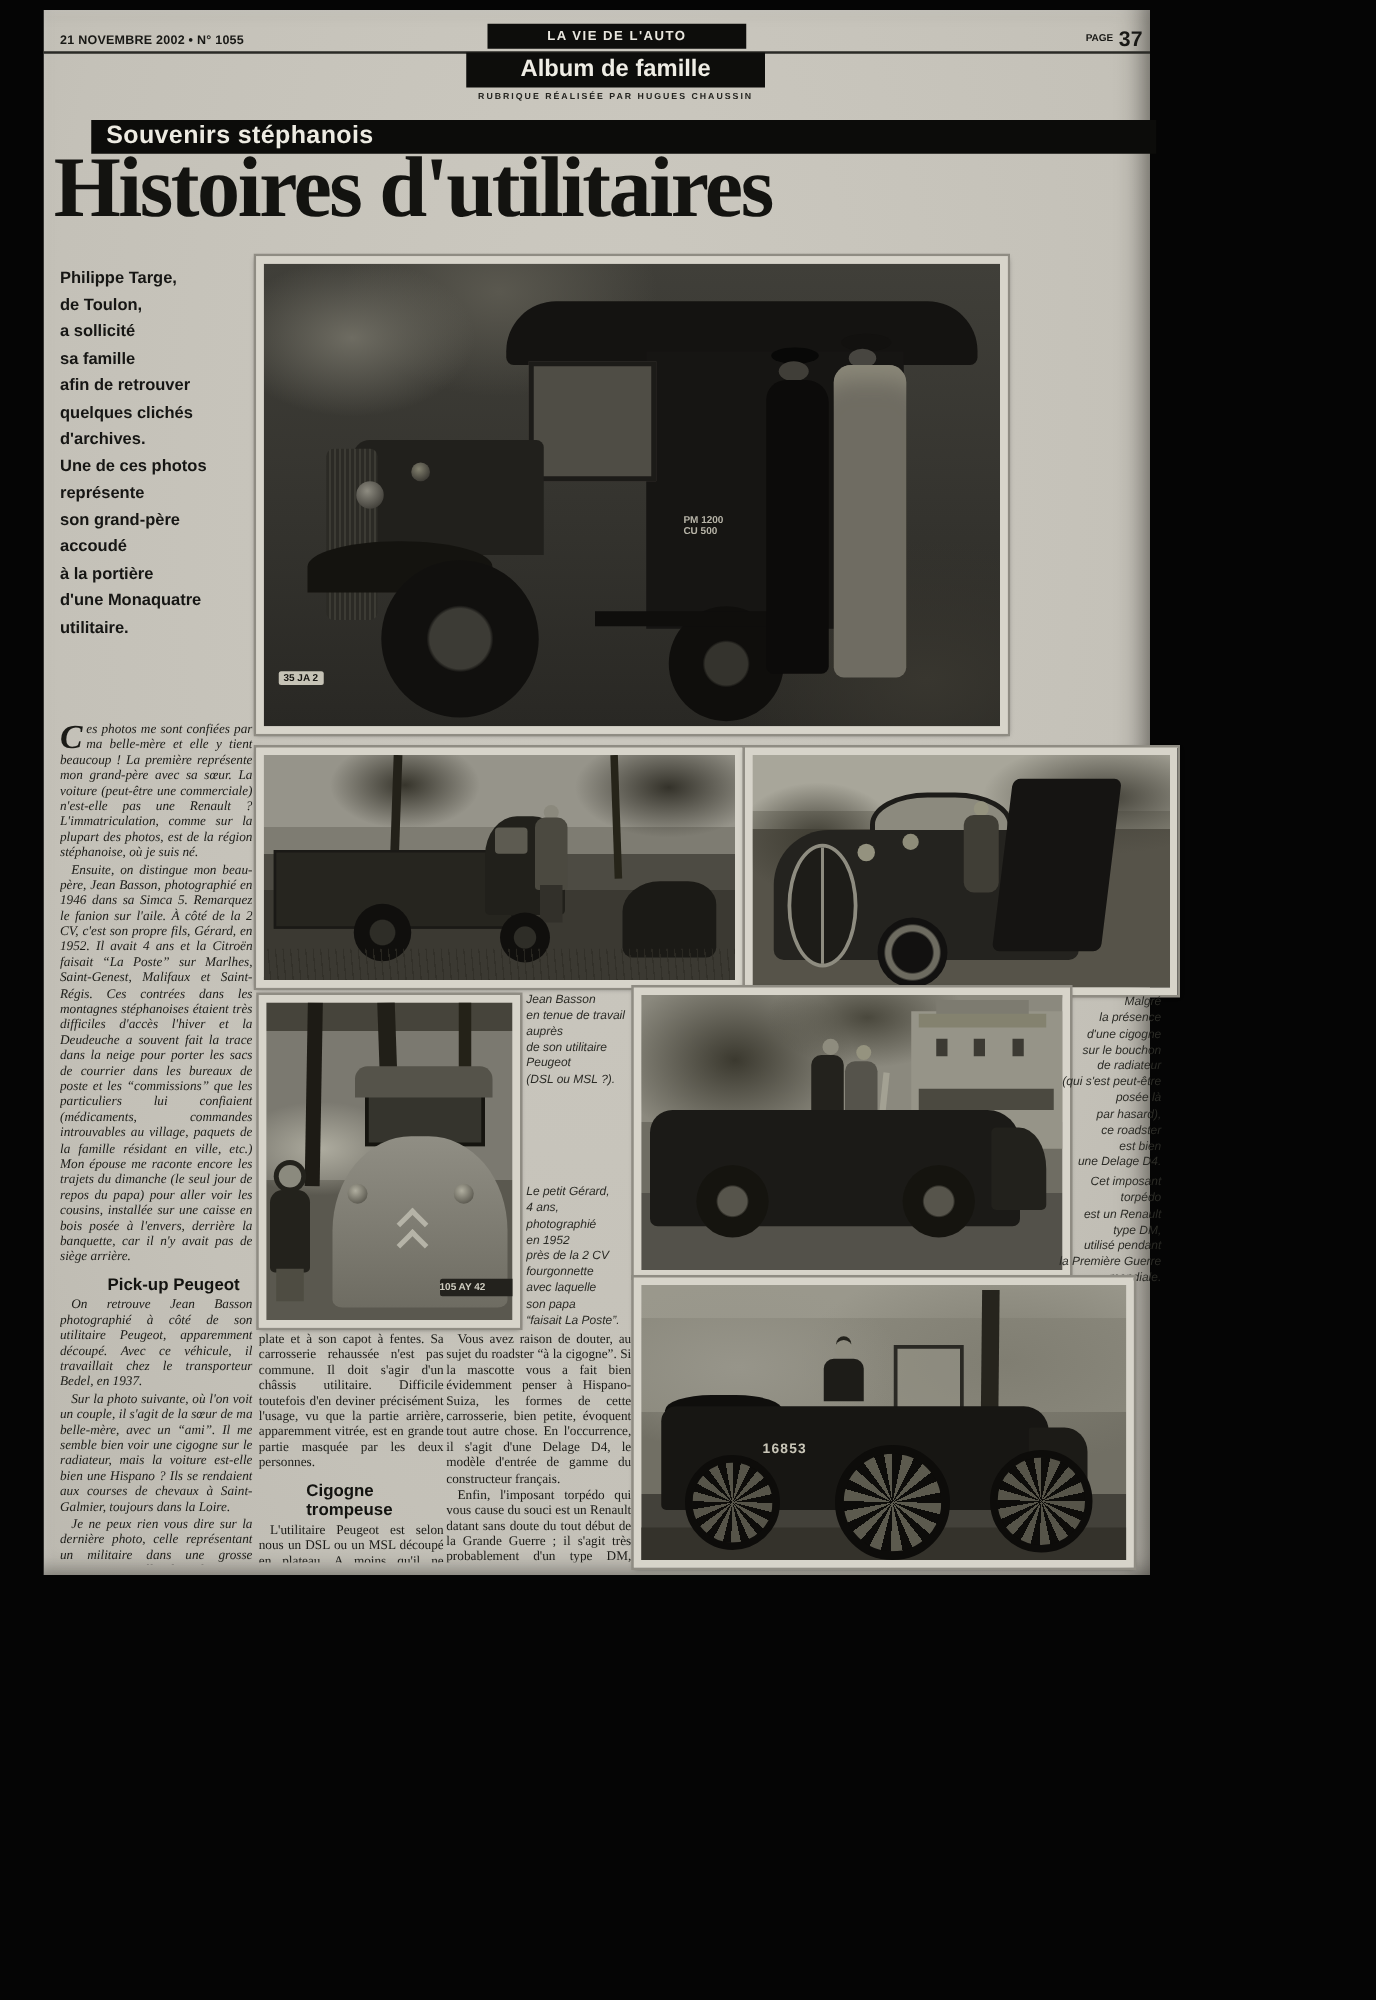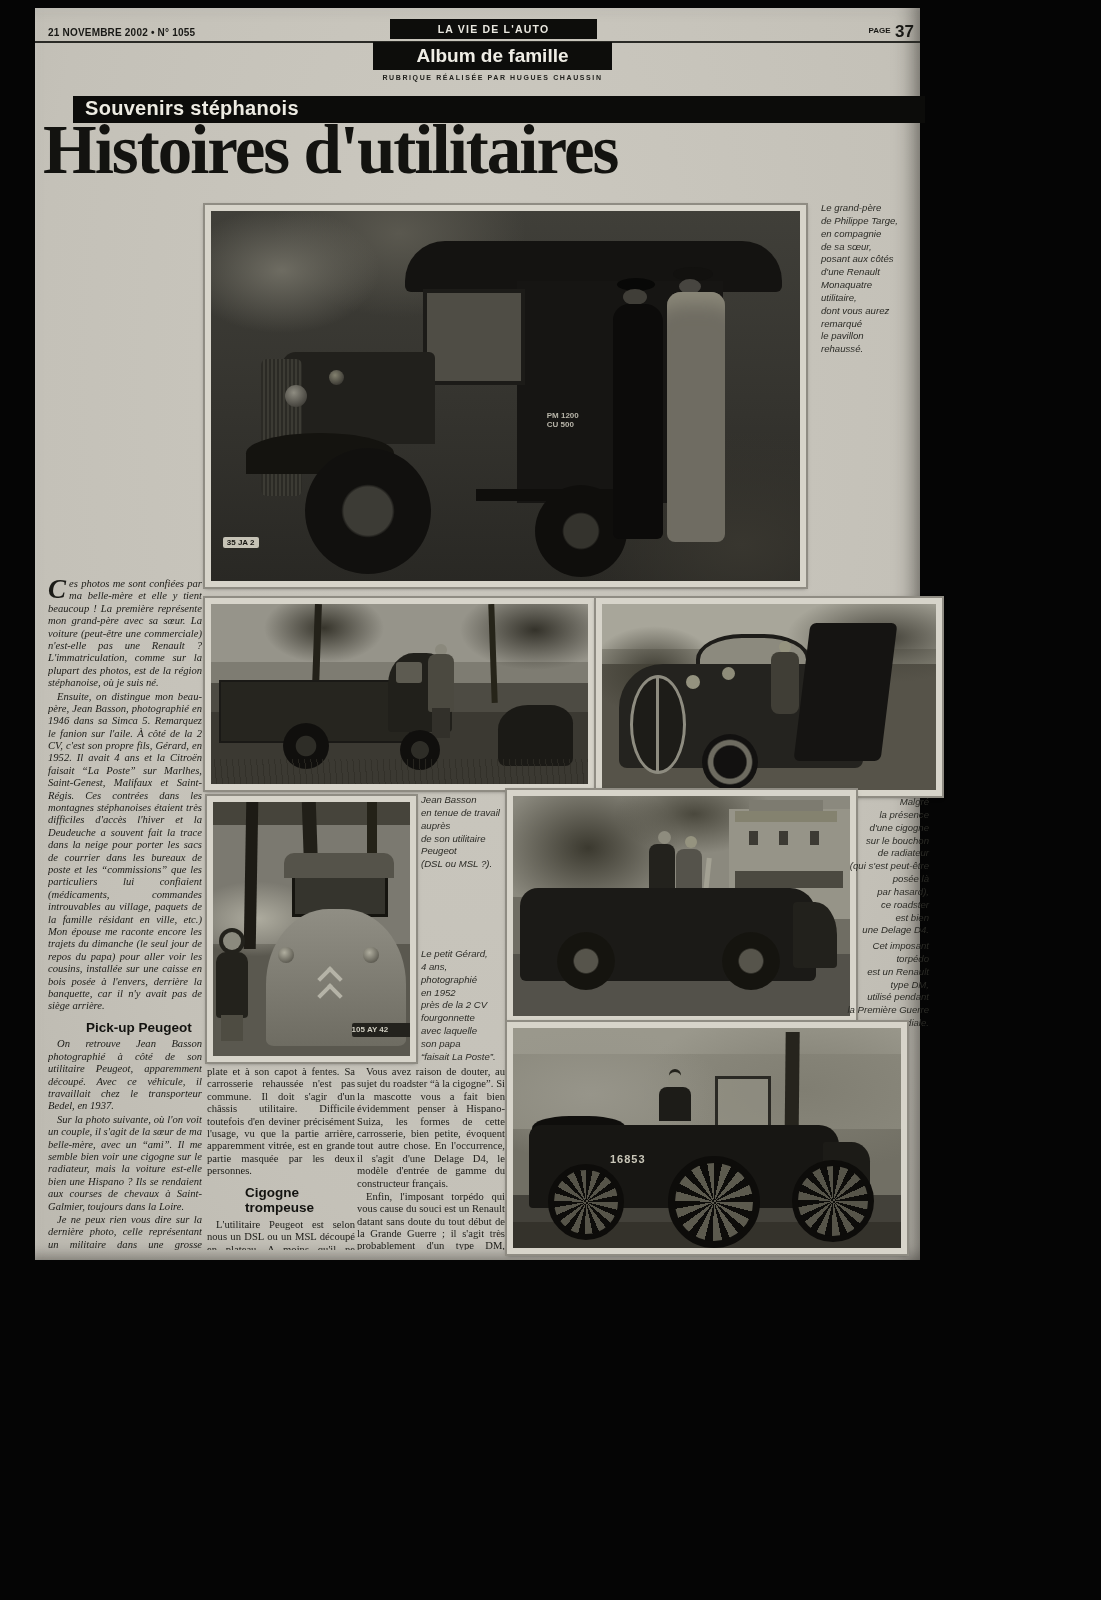--- a/index.html
+++ b/index.html
@@ -59,20 +59,34 @@
     <div class="mast-box1">LA VIE DE L'AUTO</div>
     <div class="mast-box2">Album de famille</div>
     <div class="mast-credit">RUBRIQUE RÉALISÉE PAR HUGUES CHAUSSIN</div>
     <div class="mast-page">
       <span class="lbl">PAGE</span>
       <span class="num">37</span>
     </div>
 
     <div class="kicker">Souvenirs stéphanois</div>
     <div class="headline">Histoires d'utilitaires</div>
+    <div class="standfirst">Philippe Targe,
+de Toulon,
+a sollicité
+sa famille
+afin de retrouver
+quelques clichés
+d'archives.
+Une de ces photos
+représente
+son grand-père
+accoudé
+à la portière
+d'une Monaquatre
+utilitaire.</div>
 
     <div class="ph" style="left:170px;top:197px;width:589px;height:370px;
          background:radial-gradient(140px 90px at 12% 16%, #6e6c62, transparent 70%),
                     radial-gradient(180px 120px at 32% 6%, #5a584f, transparent 70%),
                     radial-gradient(220px 150px at 90% 90%, #38362f, transparent 75%),
                     linear-gradient(180deg,#403f39 0%,#34332e 55%,#292824 100%);">
       <div class="sh" style="left:33%;top:8%;width:64%;height:14%;background:#141311;border-radius:40px 40px 6px 6px;"></div>
       <div class="sh" style="left:52%;top:19%;width:35%;height:60%;background:#161513;"></div>
       <div class="sh" style="left:36%;top:21%;width:16%;height:24%;background:#4f4d45;border:4px solid #1c1b18;"></div>
       <div class="sh" style="left:12%;top:38%;width:26%;height:25%;background:#21201c;border-radius:14px 6px 0 0;"></div>
@@ -91,32 +105,20 @@
       <div class="sh" style="left:69%;top:18%;width:38px;height:13px;background:#080807;border-radius:50%;"></div>
       <div class="sh" style="left:70%;top:21%;width:24px;height:16px;background:#403e38;border-radius:50%;"></div>
       <div class="sh" style="left:68.2%;top:25%;width:50px;height:235px;background:#0c0b0a;border-radius:16px 18px 6px 6px;"></div>
       <div class="sh" style="left:78.5%;top:15%;width:40px;height:14px;background:#12110f;border-radius:50%;"></div>
       <div class="sh" style="left:79.5%;top:18.5%;width:22px;height:15px;background:#474540;border-radius:50%;"></div>
       <div class="sh" style="left:77.5%;top:22%;width:58px;height:250px;background:#6f6c62;border-radius:14px 14px 8px 8px;
            box-shadow:inset 0 30px 18px -18px #8b8879;"></div>
       <div class="phtext" style="left:2%;top:88%;font-size:8px;color:#151410;background:#c6c3b6;padding:1px 4px;border-radius:2px;">35 JA 2</div>
     </div>
 
-    <div class="cap" style="left:786px;top:194px;width:106px;">Le grand-père
-de Philippe Targe,
-en compagnie
-de sa sœur,
-posant aux côtés
-d'une Renault
-Monaquatre
-utilitaire,
-dont vous aurez
-remarqué
-le pavillon
-rehaussé.</div>
 
 
     <div class="ph" style="left:170px;top:590px;width:377px;height:180px;
          background:linear-gradient(180deg,#96948a 0 32%,#7e7c72 32% 44%,#4d4b43 44% 60%,#3b3932 60% 100%);">
       <div class="sh" style="left:14%;top:-6%;width:120px;height:70px;border-radius:50%;background:radial-gradient(closest-side,#37352c,transparent);"></div>
       <div class="sh" style="left:27%;top:0;width:7px;height:62%;background:#232119;transform:rotate(2deg);"></div>
       <div class="sh" style="left:66%;top:-8%;width:150px;height:80px;border-radius:50%;background:radial-gradient(closest-side,#34322a,transparent);"></div>
       <div class="sh" style="left:74%;top:0;width:6px;height:55%;background:#262419;transform:rotate(-2deg);"></div>
       <div class="sh" style="left:2%;top:42%;width:50%;height:33%;background:#26251f;border:2px solid #1a1916;"></div>
       <div class="sh" style="left:47%;top:27%;width:17%;height:44%;background:#21201b;border-radius:40% 40% 4px 4px;"></div>

